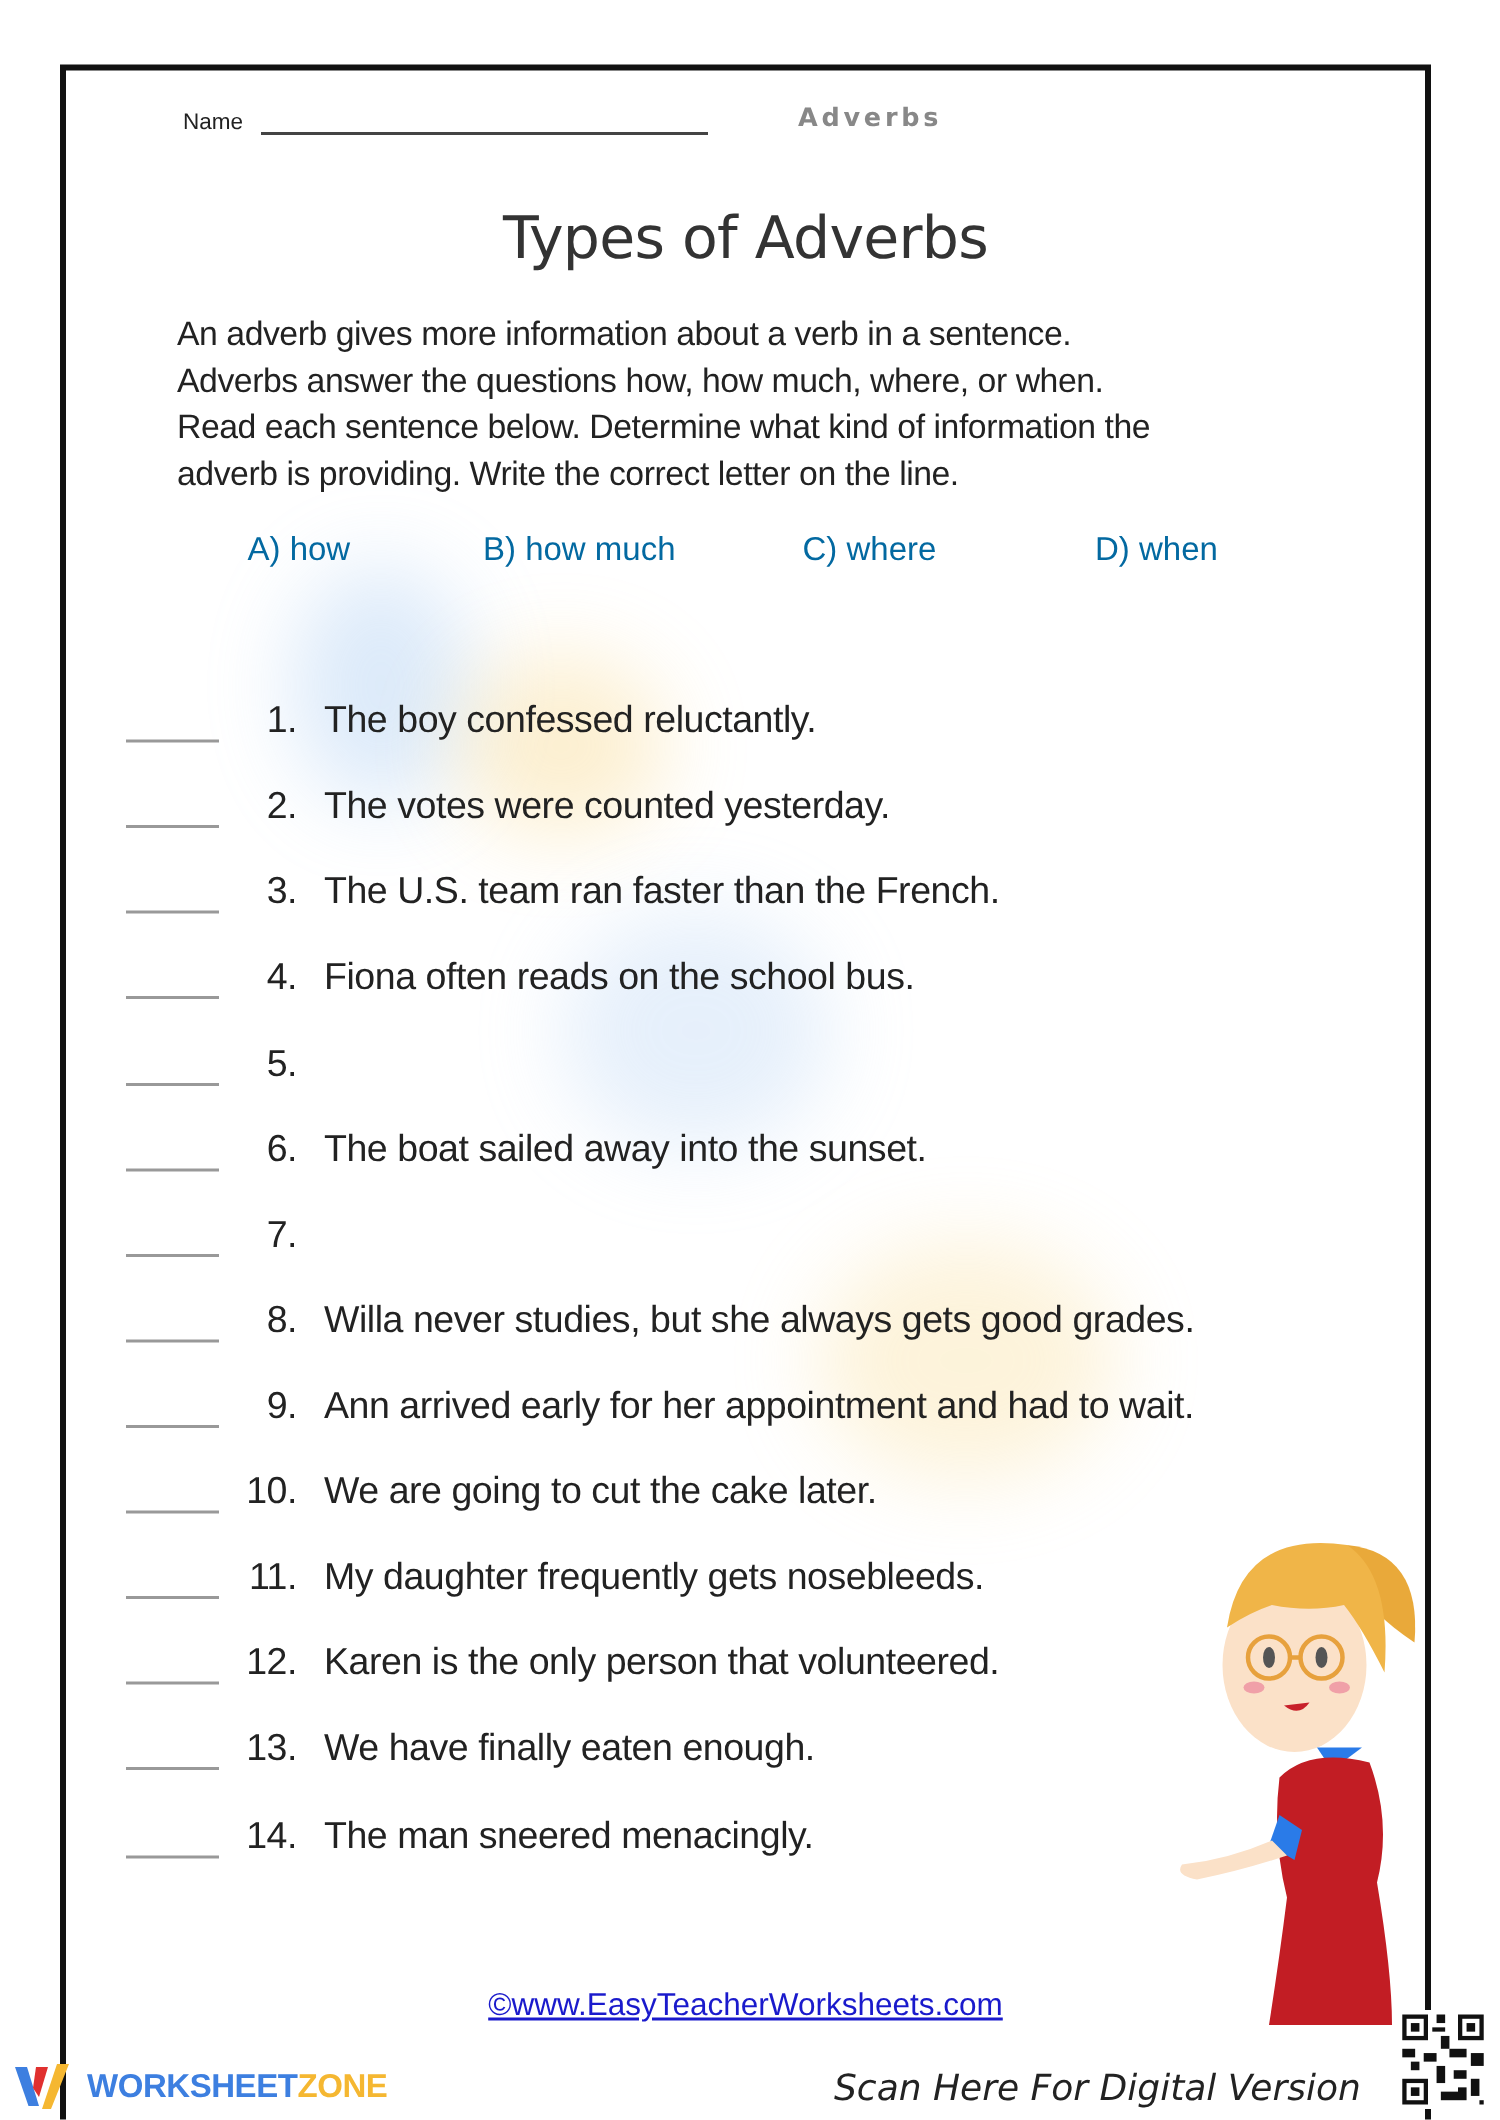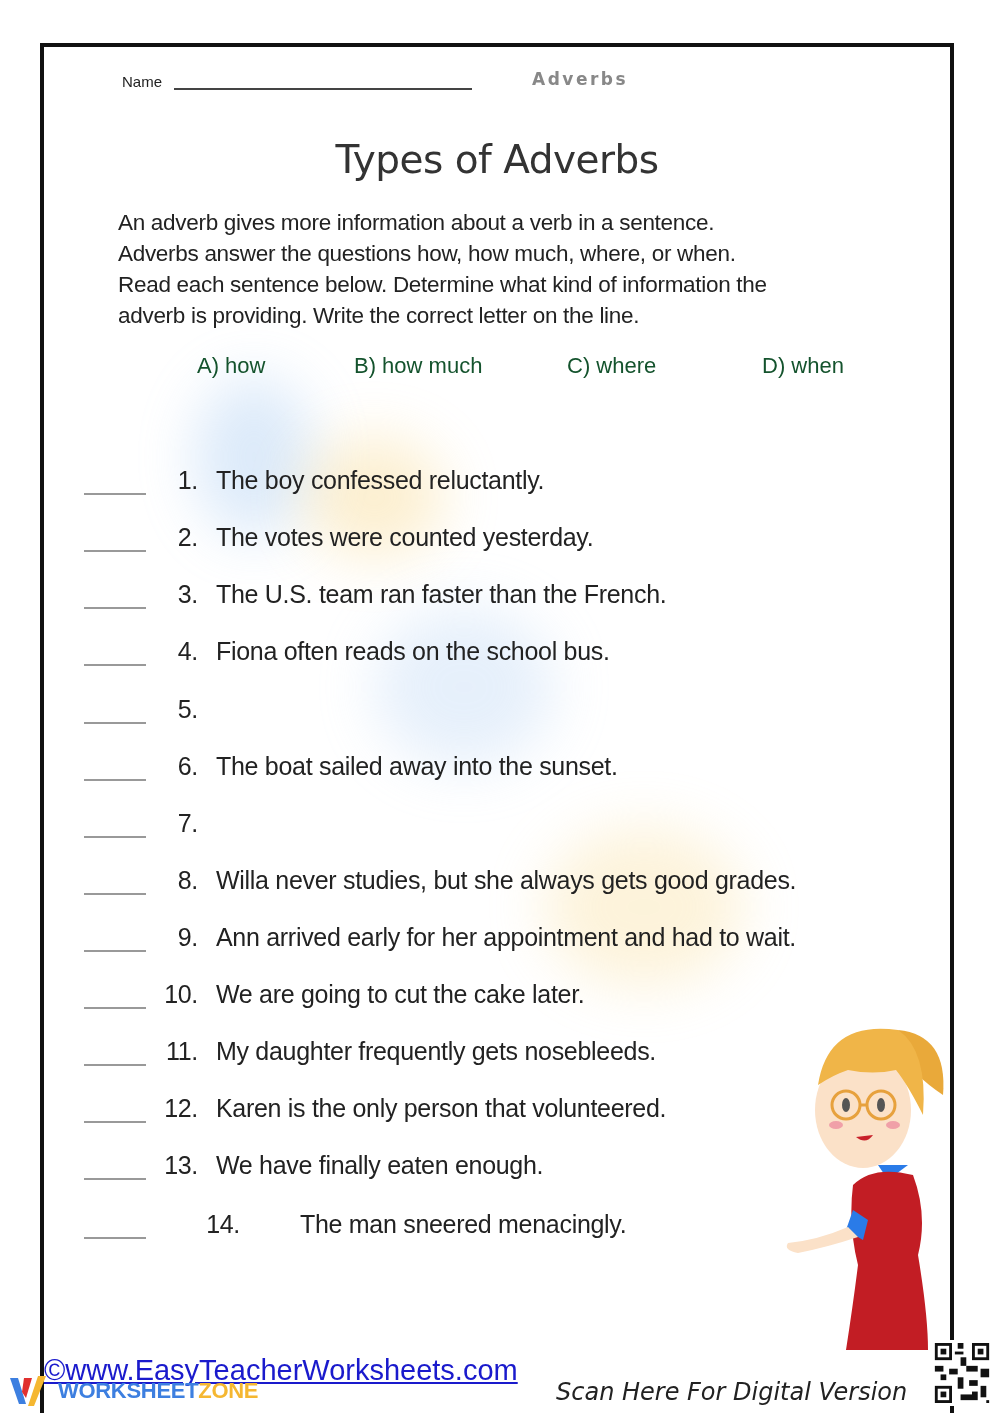--- a/index.html
+++ b/index.html
@@ -4,25 +4,25 @@
 <style>
   html,body{margin:0;padding:0;background:#fff;}
   body{width:1000px;height:1413px;position:relative;overflow:hidden;font-family:"Liberation Sans",sans-serif;color:#222;}
   .page{position:absolute;left:40px;top:43px;width:914px;height:1399px;border:4px solid #111;box-sizing:border-box;background:#fff;padding-left:28px;}
   .wm{position:absolute;border-radius:50%;filter:blur(28px);opacity:.35;}
   .name-row{position:absolute;left:78px;top:26px;font-size:15px;color:#222;display:flex;align-items:flex-end;}
   .name-line{display:inline-block;width:298px;border-bottom:2px solid #444;margin-left:12px;height:14px;}
   .subject{position:absolute;left:452px;top:22px;font-size:17px;font-weight:bold;color:#888;letter-spacing:2.5px;font-family:"DejaVu Sans",sans-serif;margin-left:36px;}
   .title{position:absolute;left:0;right:0;top:90px;text-align:center;font-size:39px;color:#333;font-family:"DejaVu Sans",sans-serif;font-weight:normal;letter-spacing:-0.5px;}
   .intro{position:absolute;left:74px;top:160px;width:790px;font-size:22.5px;line-height:31px;color:#222;letter-spacing:-0.3px;}
-  .options{position:absolute;top:306px;font-size:22px;color:#14532d;margin-left:32px;}
+  .options{position:absolute;top:306px;font-size:22px;color:#0369a1;}
   .q{position:absolute;left:40px;height:30px;font-size:25px;color:#222;display:flex;align-items:flex-end;letter-spacing:-0.3px;}
   .q .blank{display:inline-block;width:62px;border-bottom:2px solid #999;height:20px;margin-right:8px;}
   .q .num{display:inline-block;width:44px;text-align:right;margin-right:18px;}
-  .credit{position:absolute;left:0;right:0;top:1278px;font-size:29px;margin-top:29px;}
+  .credit{position:absolute;left:0;right:0;top:1278px;text-align:center;font-size:21px;}
   .credit a{color:#1a1acc;text-decoration:underline;}
   .footer-logo{position:absolute;left:8px;top:1374px;display:flex;align-items:center;}
   .footer-logo .wz{font-size:22px;font-weight:bold;color:#3d7fe0;margin-left:6px;letter-spacing:-0.3px;}
   .footer-logo .zone{color:#f5b731;}
   .scan{position:absolute;left:556px;top:1378px;font-size:24px;color:#222;font-family:"DejaVu Sans",sans-serif;font-style:italic;}
   .qr{position:absolute;left:932px;top:1340px;width:60px;height:66px;background:#fff;}
   .teacher{position:absolute;left:778px;top:1015px;}
 </style>
 </head>
 <body>
@@ -110,21 +110,21 @@
   <div class="q" style="top:1046px;">
       <span class="blank"></span>
       <span class="num">12.</span>
       <span>Karen is the only person that volunteered.</span>
     </div>
   <div class="q" style="top:1103px;">
       <span class="blank"></span>
       <span class="num">13.</span>
       <span>We have finally eaten enough.</span>
     </div>
-  <div class="q" style="top:1162px;gap:42px;">
+  <div class="q" style="top:1162px;">
       <span class="blank"></span>
       <span class="num">14.</span>
       <span>The man sneered menacingly.</span>
     </div>
 
   <div class="credit">
     <a>©www.EasyTeacherWorksheets.com</a>
   </div>
 </div>
 

